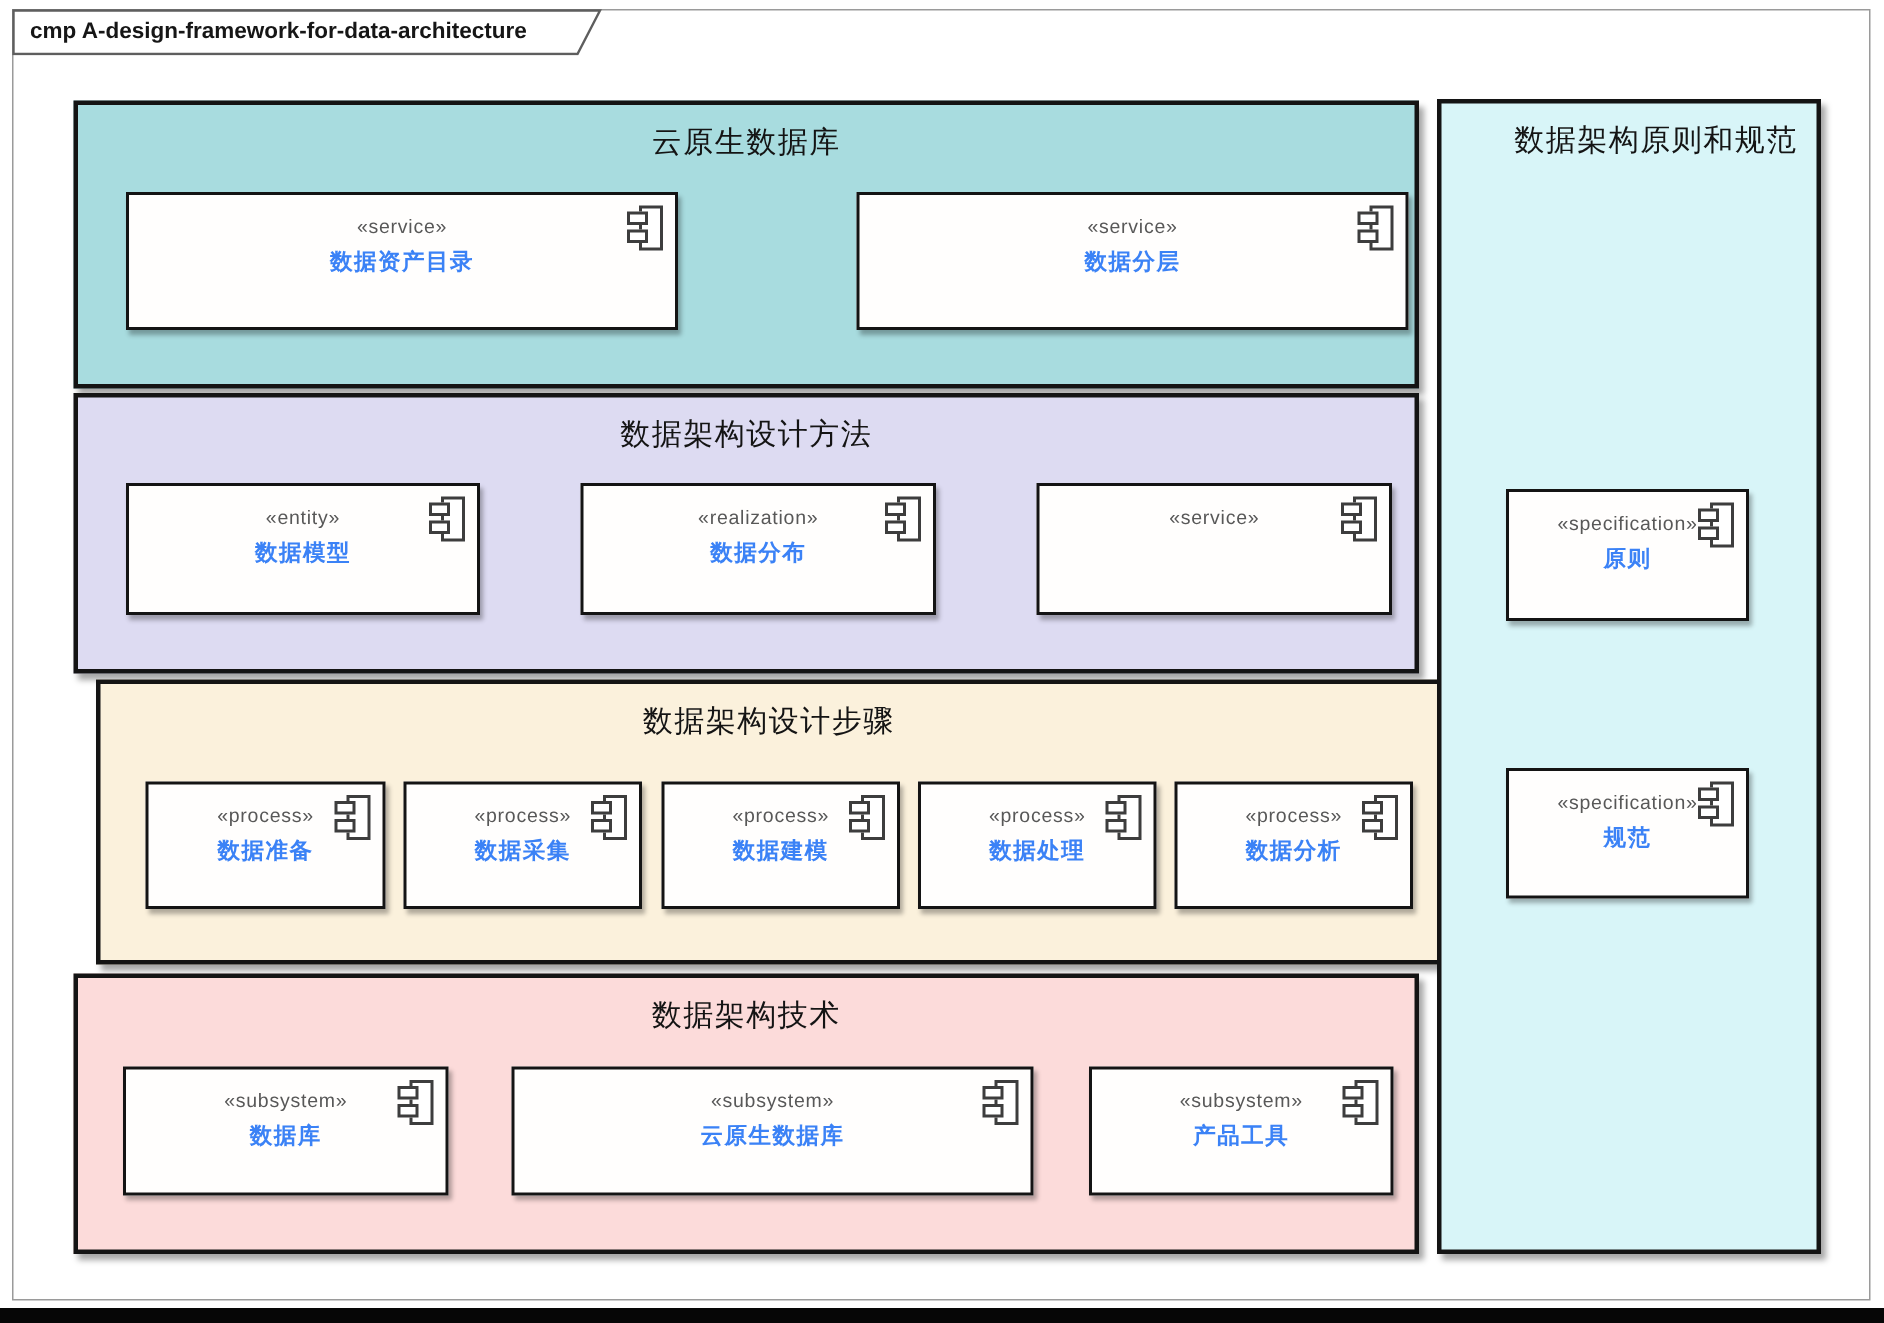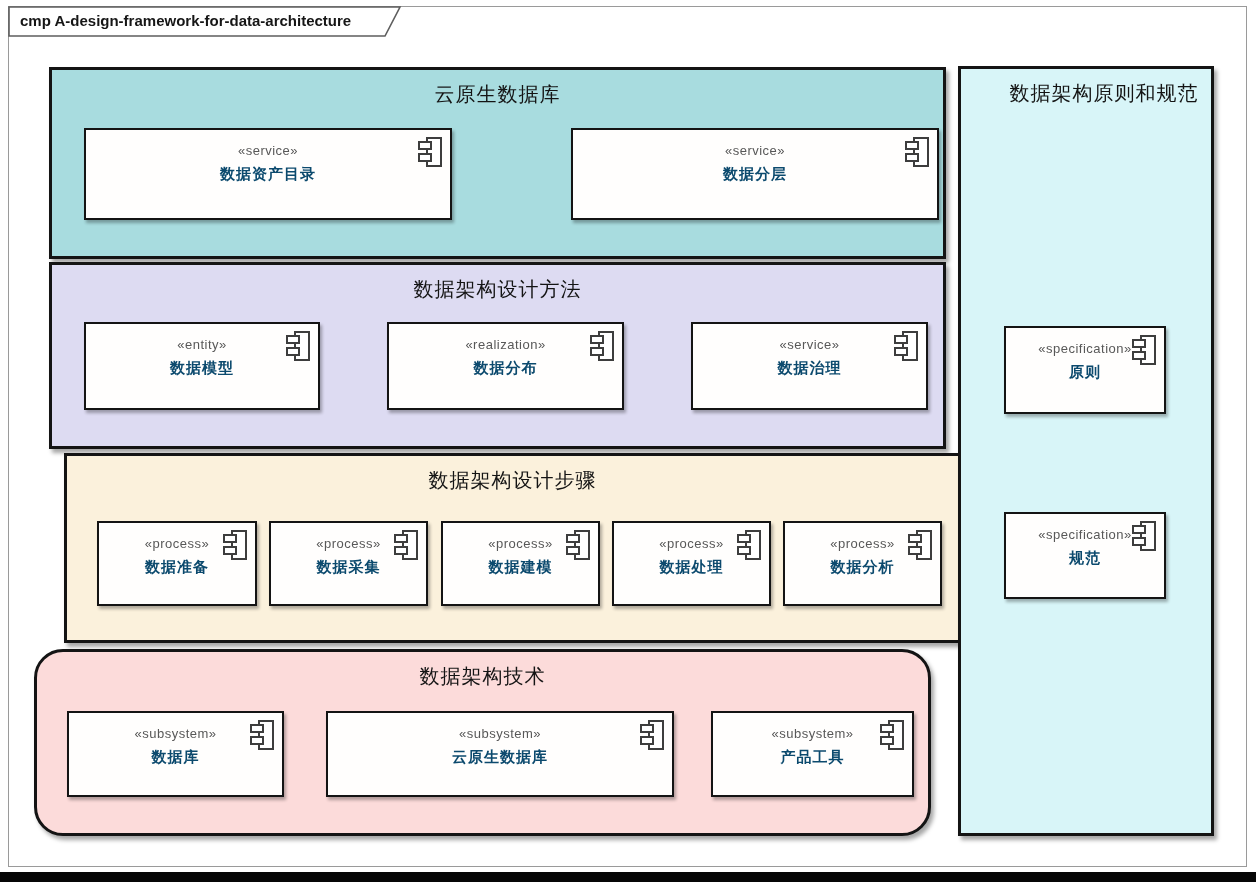--- a/index.html
+++ b/index.html
@@ -20,21 +20,21 @@
     box-shadow: 3px 4px 4px rgba(0,0,0,0.35); }
   .ptitle { text-align: center; padding-top: 11px; font-size: 20px; font-weight: 500;
     color: #141414; letter-spacing: 1px; }
 
   
   .comp { position: absolute; background: #fffefd; border: 2px solid #141414;
     box-shadow: 2px 3px 3px rgba(0,0,0,0.30); }
   .stereo { text-align: center; padding-top: 13px; font-size: 13px; color: #585858;
     letter-spacing: 0.5px; }
   .cname { text-align: center; padding-top: 7px; font-size: 15px; font-weight: 700;
-    color: #0c4a6e; letter-spacing: 1px; }
+    color: #3b82f6; letter-spacing: 1px; }
 
   
   .cicon { position: absolute; top: 7px; right: 8px; width: 24px; height: 31px; display: block; }
   .cicon i { position: absolute; display: block; background: #fff; border: 2px solid #3d3d3d; }
   .cicon .cb  { right: 0; top: 0; width: 16px; height: 30px; }
   .cicon .ct  { left: 0; width: 14px; height: 9px; }
   .cicon .ct1 { top: 4px; }
   .cicon .ct2 { top: 16px; }
 
   
@@ -90,21 +90,20 @@
         <div class="stereo">«entity»</div>
         <div class="cname">数据模型</div>
         <span class="cicon">
             <i class="cb"></i>
             <i class="ct ct1"></i>
             <i class="ct ct2"></i>
           </span>
       </div>
       <div class="comp" style="left:639px;top:57px;width:237px;height:88px">
         <div class="stereo">«service»</div>
-        <div class="cname">数据治理</div>
         <span class="cicon">
             <i class="cb"></i>
             <i class="ct ct1"></i>
             <i class="ct ct2"></i>
           </span>
       </div>
     </section>
 
     <section class="panel" style="left: 55px; top: 446px; width: 897px; height: 190px; background-color: rgb(251, 241, 220);">
       <h2 class="ptitle">数据架构设计步骤</h2>
@@ -148,21 +147,21 @@
         <div class="stereo">«process»</div>
         <div class="cname">数据分析</div>
         <span class="cicon">
             <i class="cb"></i>
             <i class="ct ct1"></i>
             <i class="ct ct2"></i>
           </span>
       </div>
     </section>
 
-    <section class="panel" style="left: 25px; top: 642px; width: 897px; height: 187px; background-color: rgb(252, 219, 218); border-radius: 29px;">
+    <section class="panel" style="left: 40px; top: 642px; width: 897px; height: 187px; background-color: rgb(252, 219, 218);">
       <h2 class="ptitle">数据架构技术</h2>
       <div class="comp" style="left:30px;top:59px;width:217px;height:86px">
         <div class="stereo">«subsystem»</div>
         <div class="cname">数据库</div>
         <span class="cicon">
             <i class="cb"></i>
             <i class="ct ct1"></i>
             <i class="ct ct2"></i>
           </span>
       </div>

